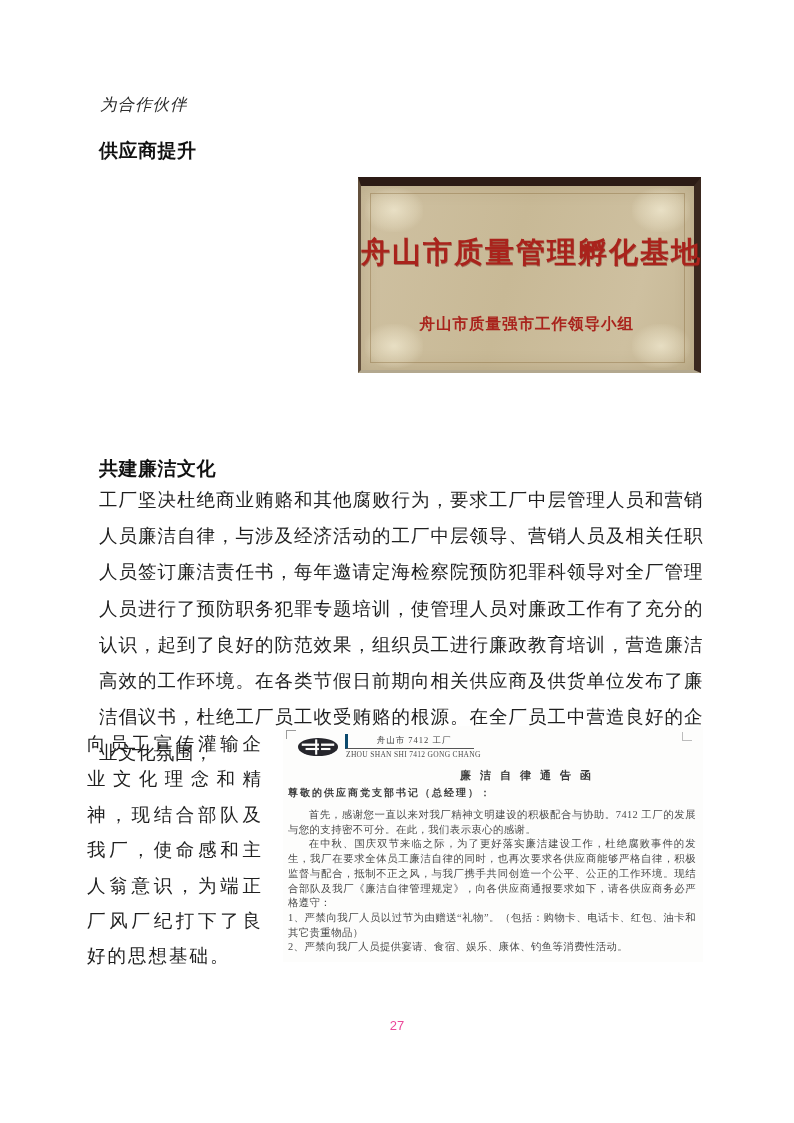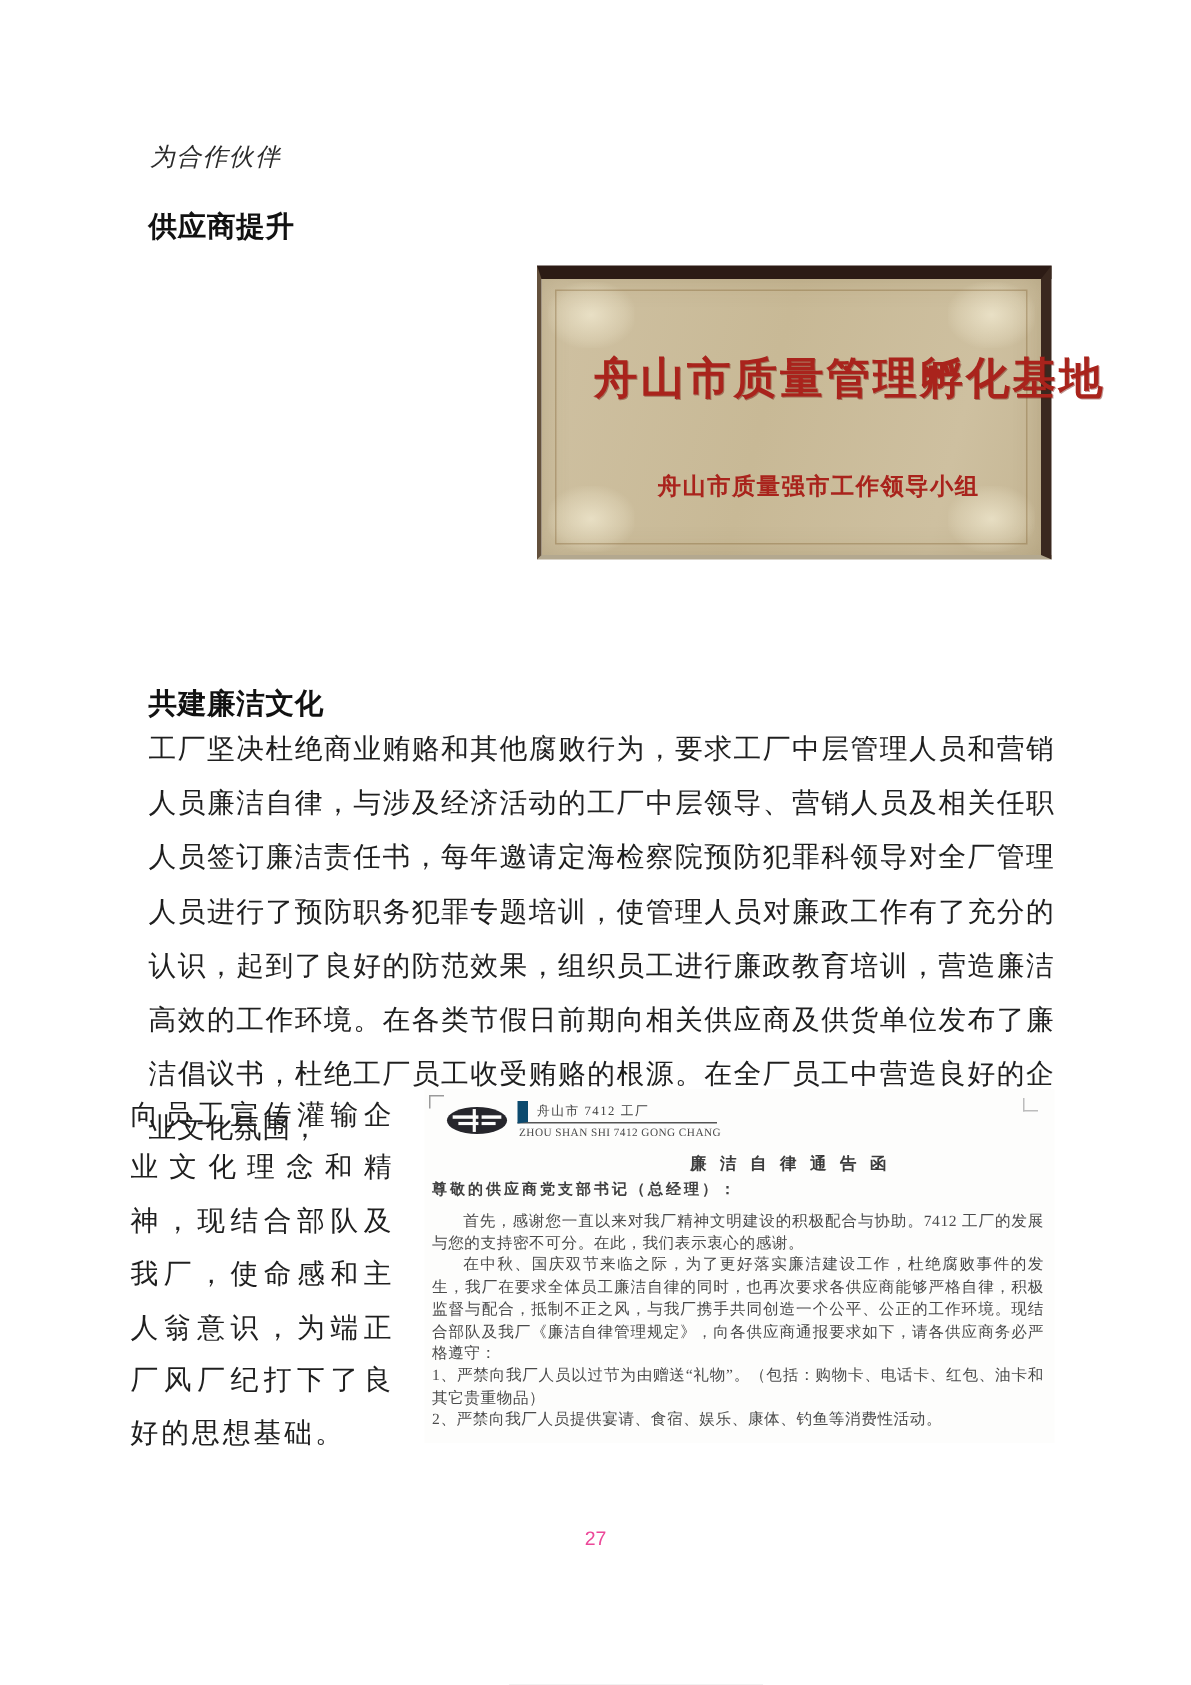--- a/index.html
+++ b/index.html
@@ -61,25 +61,24 @@
     border: 1px solid rgba(125, 95, 45, 0.35);
     pointer-events: none;
   }
   .plaque-title {
     position: absolute; left: 0; top: 47px; width: 100%;
     text-align: center;
     font-size: 29px; font-weight: bold;
     color: #a9231c; letter-spacing: 2px;
     text-shadow: 0.6px 0.8px 0 rgba(110, 20, 12, 0.45);
     white-space: nowrap;
-    margin-left: 35px;
   }
   .plaque-issuer {
     position: absolute; left: 0; top: 128px; width: 100%;
-    box-sizing: border-box; padding-right: 41px;
+    box-sizing: border-box; padding-right: 60px;
     text-align: right;
     font-size: 15.5px; font-weight: bold; color: #a9231c;
     letter-spacing: 1px;
   }
   .plaque-date {
     position: absolute; left: 0; top: 154px; width: 100%;
     box-sizing: border-box; padding-right: 71px;
     text-align: right;
     font-size: 15px; font-weight: bold; color: #a9231c;
     letter-spacing: 3px;
@@ -101,22 +100,22 @@
     font-family: "Liberation Serif", "DejaVu Serif", serif;
   }
   .crop-mark { position: absolute; width: 9px; height: 8px; }
   .crop-left { left: 3px; top: 4px; border-left: 1px solid #9a9a9a; border-top: 1px solid #9a9a9a; }
   .crop-right { left: 399px; top: 6px; border-left: 1px solid #bcbcbc; border-bottom: 1px solid #bcbcbc; }
   .letter-logo { position: absolute; left: 14px; top: 11px; width: 42px; height: 20px; }
   .letterhead { position: absolute; left: 62px; top: 8px; width: 170px; }
   .org-cn {
     display: block;
     font-size: 8.5px; color: #3f3f3f; letter-spacing: 1px;
-    border-left: 7px solid #0c4a6e; border-bottom: 1px solid #555;
-    padding: 1px 0 1px 6px; width: 120px; text-align: left;
+    border-left: 3px solid #0c4a6e; border-bottom: 1px solid #555;
+    padding: 1px 0 1px 6px; width: 120px; text-align: center;
   }
   .org-en {
     display: block;
     font-size: 7.5px; color: #4a4a4a; letter-spacing: 0.3px;
     padding: 1px 0 0 1px; white-space: nowrap;
   }
   .letter-title {
     position: absolute; left: 0; top: 42px; width: 100%;
     box-sizing: border-box; padding-left: 74px;
     text-align: center;

